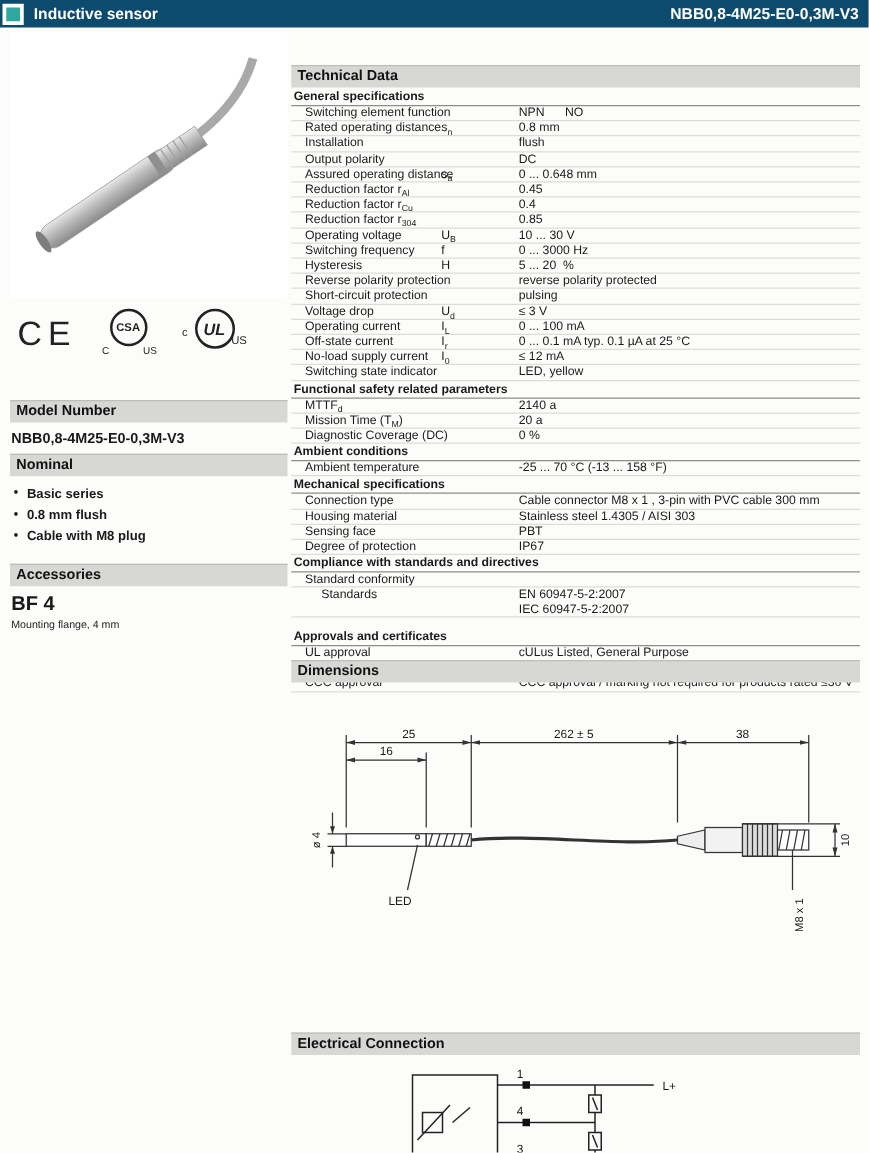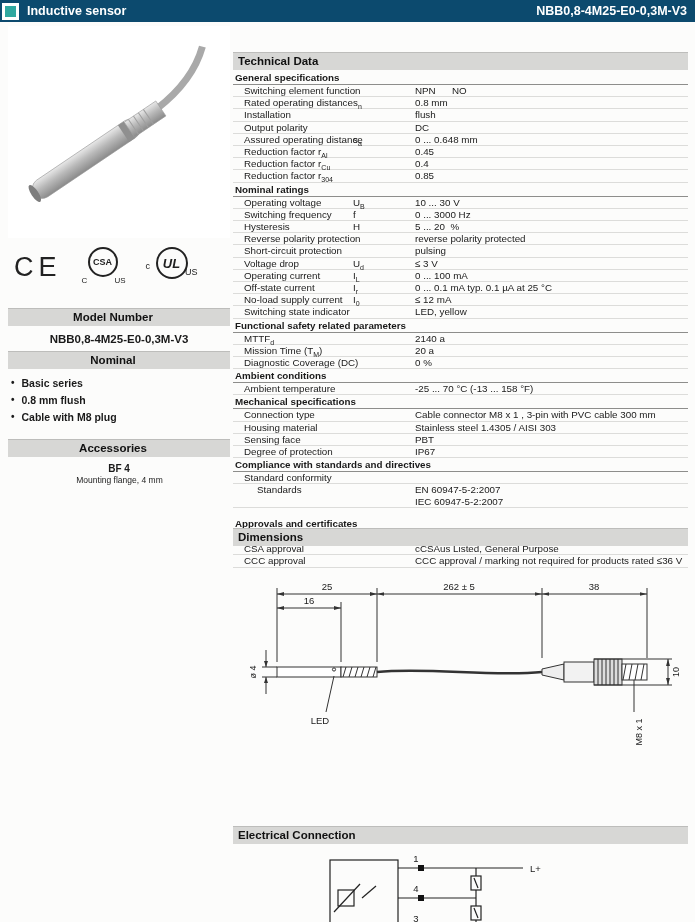--- a/index.html
+++ b/index.html
@@ -13,41 +13,41 @@
   
   .topbar{position:absolute;top:0;left:0;width:695px;height:22px;background:#0c4a6e;color:#fff;
     display:flex;align-items:center;font-weight:bold;font-size:12.5px;}
   .logo-square{width:17px;height:17px;background:#fff;margin:0 8px 0 2px;display:flex;align-items:center;justify-content:center;}
   .logo-inner{width:11px;height:11px;background:#2fa8a0;}
   .topbar .model{margin-left:auto;padding-right:8px;}
   
   .secbar{background:#d7d7d5;border-top:1px solid #bdbdbb;color:#111;font-weight:bold;font-size:11.5px;
     padding:2px 17px 3px 5px;}
   
-  #leftcol{position:absolute;left:8px;top:26px;width:222px;text-align:center;}
+  #leftcol{position:absolute;left:8px;top:26px;width:222px;}
   .photo{width:222px;height:212px;background:#fff;}
   .marks{height:58px;display:flex;align-items:center;gap:20px;padding-left:6px;}
   .ce{font-size:27px;letter-spacing:5px;font-weight:500;color:#222;}
   .csa{position:relative;width:44px;height:40px;font-size:9px;}
   .csa .circ{position:absolute;left:6px;top:0;width:30px;height:30px;border:2.5px solid #222;border-radius:50%;
     display:flex;align-items:center;justify-content:center;font-weight:bold;font-size:9px;color:#222;}
   .csa .c{position:absolute;left:0;bottom:2px;font-size:8px;}
   .csa .us{position:absolute;right:0;bottom:2px;font-size:8px;}
   .ul{position:relative;width:52px;height:40px;font-size:9px;}
   .ul .circ{position:absolute;left:10px;top:0;width:32px;height:32px;border:2.5px solid #222;border-radius:50%;
     display:flex;align-items:center;justify-content:center;font-weight:bold;font-style:italic;font-size:13px;color:#222;}
   .ul .c{position:absolute;left:0;top:14px;font-size:9px;}
   .ul .us{position:absolute;right:0;top:20px;font-size:9px;}
   .modelval{font-weight:bold;font-size:11.5px;padding:7px 1px 6px 1px;}
   .feature-item{display:flex;gap:7px;font-weight:bold;font-size:10.5px;padding:2.5px 0 2.5px 3px;}
   .feature-item .bullet{font-size:10px;}
   .features-list{padding-top:5px;}
-  .acc-name{font-weight:bold;font-size:10px;padding:6px 1px 1px 1px;}
+  .acc-name{font-weight:bold;font-size:16px;padding:6px 1px 1px 1px;}
   .acc-desc{font-size:8.5px;color:#222;padding-left:1px;}
-  .mt12{margin-top:12px;} .mt14{margin-top:14px;}
+  .mt12{margin-top:24px;} .mt14{margin-top:14px;}
   
   #techbar{position:absolute;left:233px;top:52px;width:455px;}
   #techtable{position:absolute;left:233px;top:71px;width:455px;font-size:9.8px;}
   .sec-header{font-weight:bold;border-bottom:1px solid #8d8d8b;padding:1px 0 1px 2px;line-height:11px;}
   .sec-header.gap{margin-top:9px;}
   .spec-row{display:grid;grid-template-columns:120px 62px 1fr;border-bottom:1px solid #dcdcda;
     min-height:11.4px;line-height:11.2px;}
   .spec-row .lab{padding-left:11px;white-space:nowrap;}
   .spec-row.ind2 .lab{padding-left:24px;}
   .spec-row .sym{white-space:nowrap;}
@@ -172,21 +172,20 @@
     <div class="spec-row">
       <div class="lab">Reduction factor r<sub>Cu</sub></div>
       <div class="sym"></div>
       <div class="val">0.4</div>
     </div>
     <div class="spec-row">
       <div class="lab">Reduction factor r<sub>304</sub></div>
       <div class="sym"></div>
       <div class="val">0.85</div>
     </div>
-    <div class="sec-header">Nominal ratings</div>
     <div class="spec-row">
       <div class="lab">Operating voltage</div>
       <div class="sym">U<sub>B</sub></div>
       <div class="val">10 ... 30 V</div>
     </div>
     <div class="spec-row">
       <div class="lab">Switching frequency</div>
       <div class="sym">f</div>
       <div class="val">0 ... 3000 Hz</div>
     </div>

